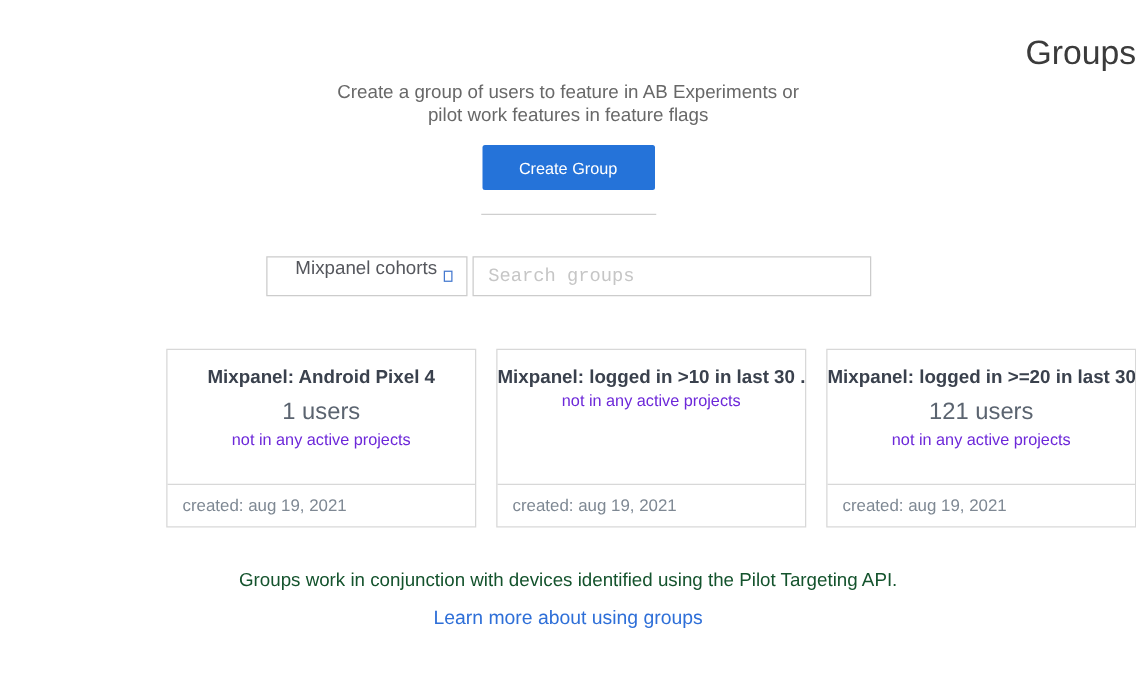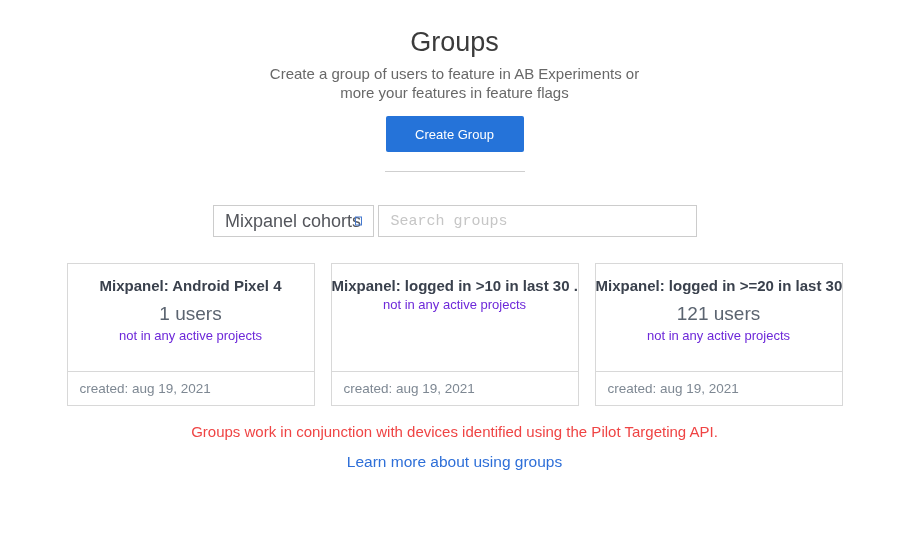--- a/index.html
+++ b/index.html
@@ -9,20 +9,21 @@
     font-family: "Liberation Sans", "DejaVu Sans", sans-serif;
     overflow: hidden;
   }
   .page { width: 909px; height: 558px; padding-top: 27px; text-align: center; }
 
   .page-title {
     font-size: 27px;
     line-height: 30px;
     font-weight: 400;
     color: #3b3b3b;
+    text-align: right;
   }
   .page-subtitle {
     margin-top: 7px;
     font-size: 15px;
     line-height: 19px;
     color: #686868;
   }
 
   .create-btn {
     display: inline-flex;
@@ -52,23 +53,22 @@
     display: flex;
     justify-content: center;
     gap: 4px;
   }
   .cohort-dropdown {
     position: relative;
     width: 161px;
     height: 32px;
     border: 1px solid #cccccc;
     display: flex;
-    align-items: center;
     justify-content: center;
-    font-size: 18px;
+    font-size: 15px;
     color: #54565c;
     cursor: pointer;
     background: #ffffff;
   }
   .dropdown-glyph {
     position: absolute;
     right: 11px;
     top: 50%;
     transform: translateY(-50%);
     width: 7px;
@@ -82,23 +82,23 @@
     border: 1px solid #cccccc;
     padding: 0 12px;
     font-size: 15px;
     font-family: Liberation Mono, monospace;
     color: #444444;
     outline: none;
   }
   .search-input::placeholder { color: #c6c6c6; opacity: 1; }
 
   .cards {
-    margin-top: 26px;
-    display: flex;
-    justify-content: center;
+    margin-top: 42px;
+    display: flex;
+    justify-content: flex-end;
     gap: 16px;
   }
   .card {
     width: 248px;
     height: 143px;
     border: 1px solid #d8d8d8;
     background: #ffffff;
     display: flex;
     flex-direction: column;
     cursor: pointer;
@@ -126,43 +126,43 @@
     height: 34px;
     display: flex;
     align-items: center;
     padding: 10px 12px;
     font-size: 13.5px;
     color: #7e8893;
     text-align: left;
   }
 
   .info-text {
-    margin-top: 17px;
-    font-size: 15px;
-    color: #ef4444;
+    margin-top: 34px;
+    font-size: 15px;
+    color: #14532d;
   }
   .learn-link {
     display: inline-block;
     margin-top: 13px;
     font-size: 15.5px;
     color: #2e6fd8;
     text-decoration: none;
     cursor: pointer;
   }
 </style>
 </head>
 <body>
 
 <div class="page">
 
   <div class="page-title">Groups</div>
 
   <div class="page-subtitle">
     <div>Create a group of users to feature in AB Experiments or</div>
-    <div>more your features in feature flags</div>
+    <div>pilot work features in feature flags</div>
   </div>
 
   <button class="create-btn">Create Group</button>
 
   <hr class="divider">
 
   <div class="controls">
     <div class="cohort-dropdown">
       <span>Mixpanel cohorts</span>
       <span class="dropdown-glyph"></span>

